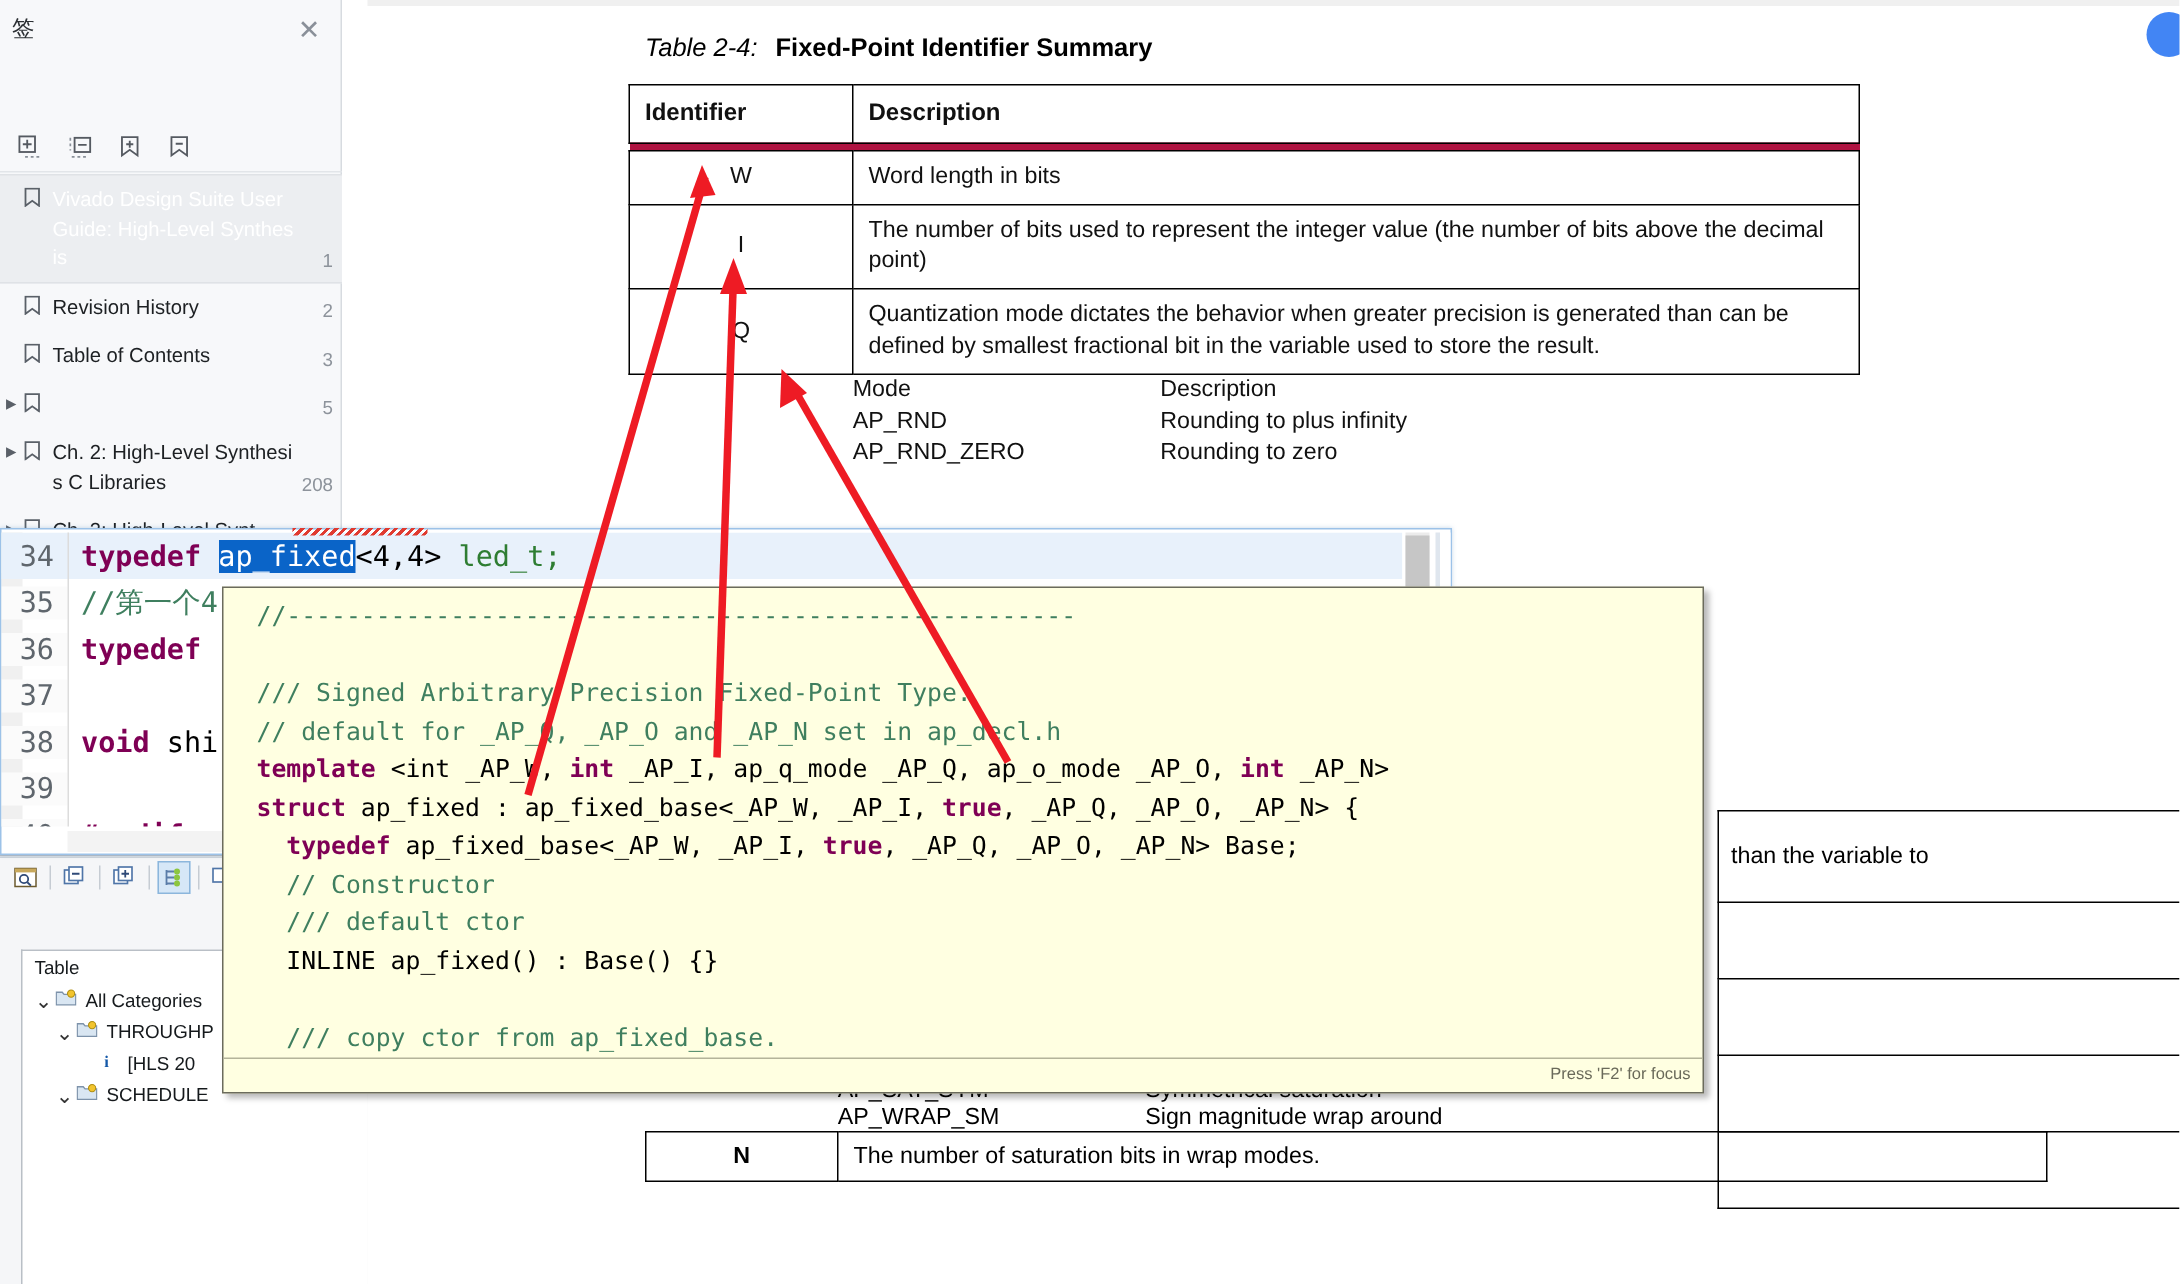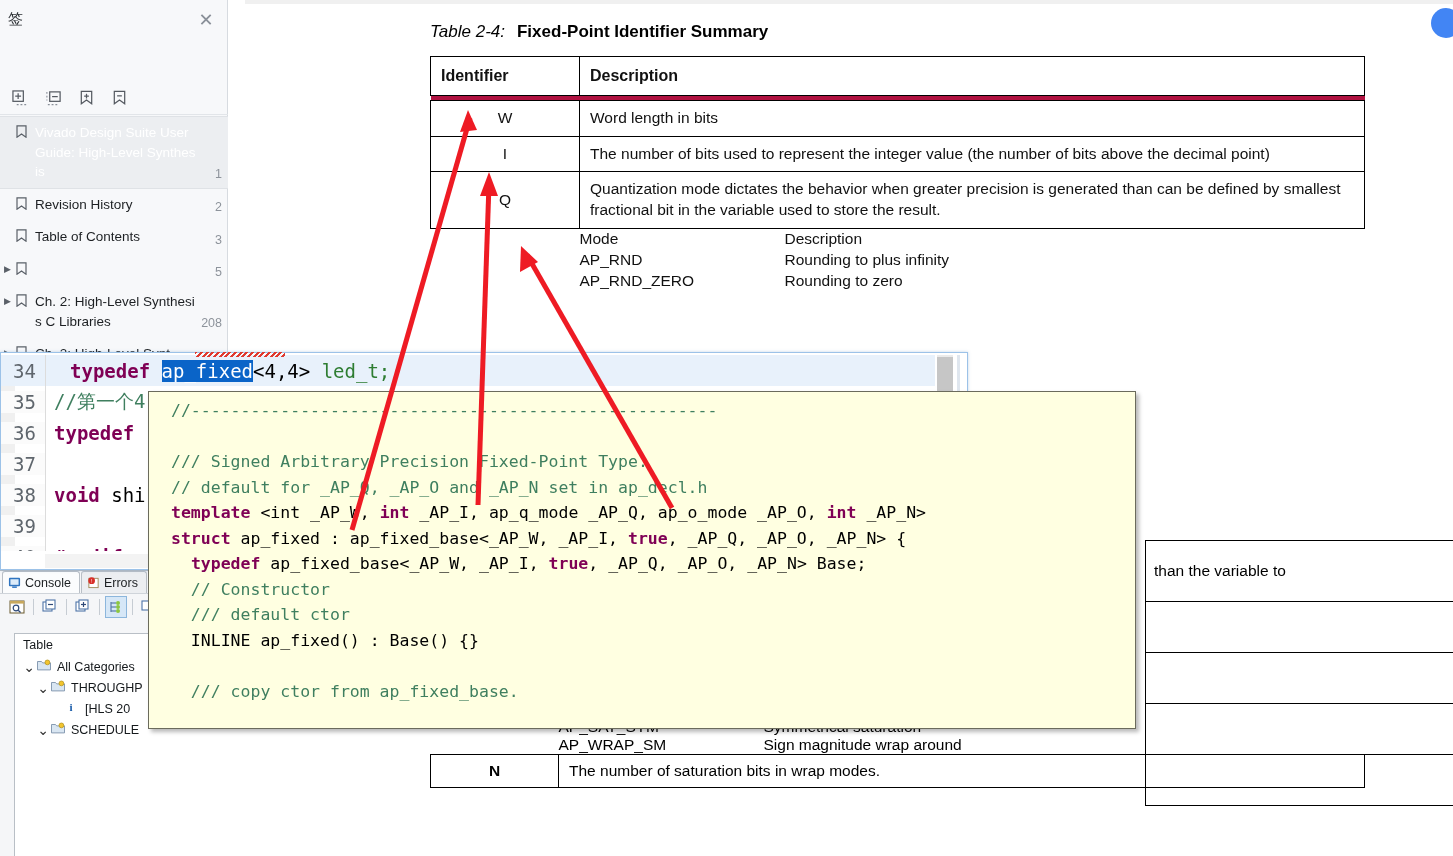--- a/index.html
+++ b/index.html
@@ -15,21 +15,21 @@
     background:#ffffff;overflow:hidden;
   }
   #pdf-inner{position:absolute;left:0;top:0;width:1208px;height:856px;}
   .tbl-caption{
     position:absolute;left:185px;top:22px;white-space:nowrap;
     font-size:17px;color:#000;
   }
   .tbl-caption .cap-num{font-style:italic;font-weight:400;}
   .tbl-caption .cap-title{font-weight:bold;margin-left:12px;}
   #pdf-table{
-    position:absolute;left:185px;top:56px;width:935px;
+    position:absolute;left:174px;top:56px;width:821px;
     border-collapse:collapse;table-layout:fixed;
   }
   #pdf-table td,#pdf-table th{
     border:1px solid #000;padding:7px 10px;vertical-align:top;
     font-size:15.5px;color:#111;text-align:left;font-weight:400;line-height:1.35;
   }
   #pdf-table th{font-weight:bold;font-size:16px;padding:8px 10px;}
   .col-id{width:128px;}
   .id-cell{text-align:center !important;font-weight:bold;vertical-align:middle !important;}
   .hdr-rule{height:4px;background:#b01241;border:none !important;padding:0 !important;}
@@ -120,21 +120,21 @@
   .tw{width:16px;flex:0 0 16px;color:#333;font-size:10px;text-align:center;}
 
   
   #editor-win{
     position:absolute;left:0;top:352px;width:968px;height:218px;
     background:#ffffff;border:1px solid #9cc2e8;box-sizing:border-box;
     box-shadow:0 0 3px rgba(90,140,190,.35);
   }
   #ed-body{position:absolute;left:0;top:2px;width:934px;height:196px;overflow:hidden;}
   .code-line{display:flex;height:31px;align-items:center;}
-  .code-line.hl{background:#e8f1fb;gap:16px;}
+  .code-line.hl{background:#e8f1fb;}
   .ln{
     width:44px;flex:0 0 44px;text-align:right;padding-right:9px;
     color:#5f666d;font-size:19px;font-family:"DejaVu Sans Mono",monospace;
     box-sizing:border-box;background:#fbfbfb;
   }
   .code-line.hl .ln{background:#e8f1fb;}
   .ctext{
     flex:1 1 auto;padding-left:9px;font-size:19px;white-space:pre;
     font-family:"DejaVu Sans Mono",monospace;color:#000;
   }
@@ -382,38 +382,20 @@
         <span class="bm-arrow">▶</span>
         <span class="bm-ico"><svg width="11" height="13" viewBox="0 0 11 13">
             <path d="M1 0.8 h9 v11.4 l-4.5 -3.3 l-4.5 3.3 z" fill="none" stroke="#5a6068" stroke-width="1.2"></path>
           </svg></span>
         <span class="bm-label">Ch. 3: High-Level Synt</span>
       </div>
     </div>
 </div>
 
 <div id="console-panel">
-  <div id="cp-tabs">
-    <div class="cp-tab active">
-      <svg class="tico" width="13" height="13" viewBox="0 0 14 14">
-        <rect x="1" y="2" width="12" height="9" rx="1" fill="#2f74c0"></rect>
-        <rect x="2.6" y="3.5" width="8.8" height="6" fill="#dcebf9"></rect>
-        <rect x="4.5" y="11.2" width="5" height="1.6" fill="#2f74c0"></rect>
-      </svg>
-      <span>Console</span>
-    </div>
-    <div class="cp-tab">
-      <svg class="tico" width="13" height="13" viewBox="0 0 14 14">
-        <rect x="2" y="2.5" width="10" height="10" fill="#fff" stroke="#a08a5a" stroke-width="1"></rect>
-        <circle cx="5" cy="5" r="3.6" fill="#d8302a"></circle>
-        <text x="5" y="7.1" font-size="5.2" fill="#fff" text-anchor="middle" font-family="Liberation Sans">!</text>
-      </svg>
-      <span>Errors</span>
-    </div>
-  </div>
 
   <div id="cp-toolbar">
     <div class="cp-btn">
       <svg width="16" height="16" viewBox="0 0 16 16">
         <rect x="1" y="2" width="14" height="12" fill="#fff" stroke="#6b5a2e" stroke-width="1"></rect>
         <rect x="1" y="2" width="14" height="2.6" fill="#c8a85c"></rect>
         <circle cx="7" cy="9" r="2.8" fill="none" stroke="#2f4a78" stroke-width="1.2"></circle>
         <line x1="9.2" y1="11.2" x2="11.6" y2="13.4" stroke="#2f4a78" stroke-width="1.3"></line>
       </svg>
     </div>
@@ -534,20 +516,23 @@
   <div id="ed-scroll-right">
     <div class="trough"></div>
       <div class="thumb"></div>
     <div class="edge"></div>
   </div>
 </div>
 <div class="squig"></div>
 
 <div id="tooltip">
   <div id="tt-body"><div style="color: rgb(63, 127, 95);">//-----------------------------------------------------</div><div>&nbsp;</div><div style="color: rgb(63, 127, 95);">/// Signed Arbitrary Precision Fixed-Point Type.</div><div style="color: rgb(63, 127, 95);">// default for _AP_Q, _AP_O and _AP_N set in ap_decl.h</div><div><span style="color:#7f0055;font-weight:bold">template</span> &lt;int _AP_W, <span style="color:#7f0055;font-weight:bold">int</span> _AP_I, ap_q_mode _AP_Q, ap_o_mode _AP_O, <span style="color:#7f0055;font-weight:bold">int</span> _AP_N&gt;</div><div><span style="color:#7f0055;font-weight:bold">struct</span> ap_fixed : ap_fixed_base&lt;_AP_W, _AP_I, <span style="color:#7f0055;font-weight:bold">true</span>, _AP_Q, _AP_O, _AP_N&gt; {</div><div>  <span style="color:#7f0055;font-weight:bold">typedef</span> ap_fixed_base&lt;_AP_W, _AP_I, <span style="color:#7f0055;font-weight:bold">true</span>, _AP_Q, _AP_O, _AP_N&gt; Base;</div><div style="color: rgb(63, 127, 95);">  // Constructor</div><div style="color: rgb(63, 127, 95);">  /// default ctor</div><div>  INLINE ap_fixed() : Base() {}</div><div>&nbsp;</div><div style="color: rgb(63, 127, 95);">  /// copy ctor from ap_fixed_base.</div></div>
+  <div id="tt-foot">
+    <span>Press 'F2' for focus</span>
+  </div>
 </div>
 
 <svg id="arrows" viewBox="0 0 1453 856">
   <defs>
     <marker id="ah" markerWidth="6" markerHeight="6" refX="3" refY="3" orient="auto">
       <path d="M0,0 L6,3 L0,6 z" fill="#ee1b24"></path>
     </marker>
   </defs>
   <path d="M352,530 L470,118" stroke="#ee1b24" stroke-width="5" fill="none"></path>
   <path d="M468,110 L460,132 L477,130 z" fill="#ee1b24"></path>

